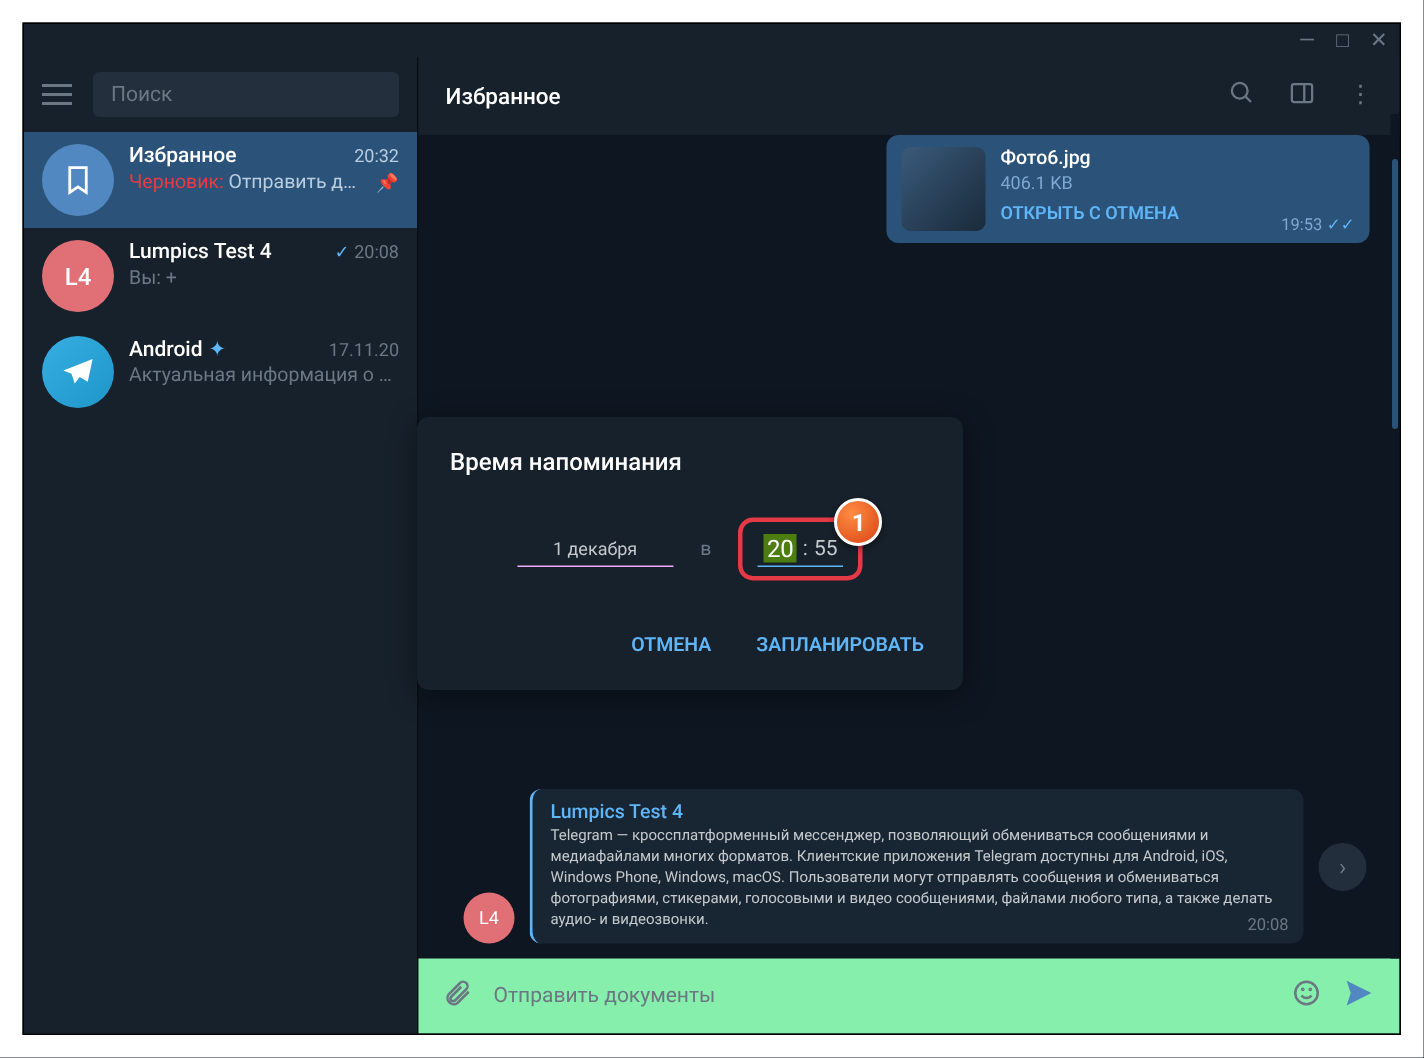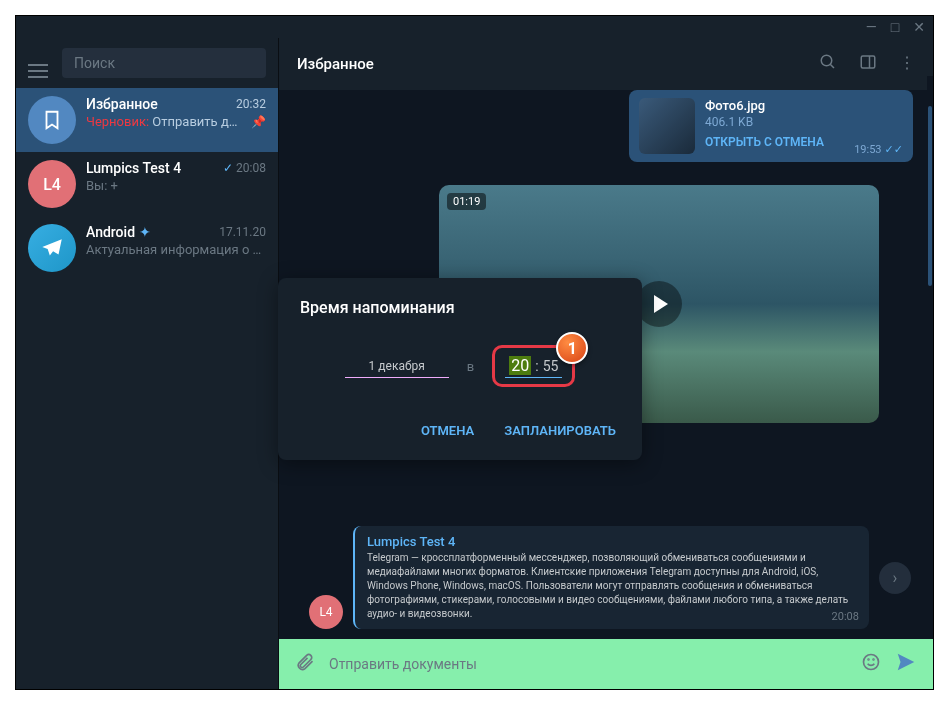--- a/index.html
+++ b/index.html
@@ -2,21 +2,21 @@
 <html><head>
 <meta charset="utf-8">
 <style>
 *{margin:0;padding:0;box-sizing:border-box;font-family:-apple-system,BlinkMacSystemFont,"Segoe UI",Roboto,sans-serif}
 body{background:#fff;display:flex;justify-content:center;align-items:flex-start;padding:15px}
 .window{width:919px;height:675px;background:#17212b;position:relative;overflow:hidden;border:1px solid #000}
 .titlebar{height:22px;background:#17212b;display:flex;justify-content:flex-end;align-items:center;padding-right:8px;gap:14px}
 .titlebar span{color:#6b7883;font-size:14px;line-height:1;cursor:pointer}
 .main{display:flex;height:calc(100% - 22px)}
 .sidebar{width:262px;background:#17212b;display:flex;flex-direction:column}
-.sidebar-top{display:flex;align-items:flex-end;padding:10px 12px;gap:14px}
+.sidebar-top{display:flex;align-items:center;padding:10px 12px;gap:14px}
 .hamburger{width:20px;display:flex;flex-direction:column;gap:4px;cursor:pointer}
 .hamburger div{height:2px;background:#6b7883}
 .search{flex:1;background:#242f3d;border-radius:4px;padding:7px 12px;color:#6b7883;font-size:14px}
 .chat-list{flex:1;overflow:hidden}
 .chat-item{display:flex;padding:8px 12px;gap:10px;cursor:pointer}
 .chat-item.active{background:#2b5278}
 .avatar{width:48px;height:48px;border-radius:50%;display:flex;align-items:center;justify-content:center;flex-shrink:0}
 .av-saved{background:#5288c1}
 .av-l4{background:#e17076;color:#fff;font-size:16px;font-weight:500}
 .av-tg{background:linear-gradient(135deg,#37aee2,#1e96c8)}
@@ -28,21 +28,21 @@
 .chat-row2{display:flex;justify-content:space-between;align-items:center;margin-top:2px}
 .chat-preview{color:#6b7883;font-size:13px;white-space:nowrap;overflow:hidden;text-overflow:ellipsis;flex:1}
 .chat-item.active .chat-preview{color:#b8cde0}
 .draft{color:#ec3942}
 .content{flex:1;display:flex;flex-direction:column;background:#0e1621;border-left:1px solid #0a0e13}
 .header{height:52px;display:flex;align-items:center;justify-content:space-between;padding:0 18px;background:#17212b}
 .header-title{color:#fff;font-size:15px;font-weight:500}
 .header-actions{display:flex;gap:22px;color:#6b7883}
 .header-actions span{cursor:pointer}
 .messages{flex:1;position:relative;padding:10px 20px;overflow:hidden}
-.file-msg{position:absolute;right:20px;top:0;background:#2b5278;border-radius:8px;padding:8px 10px;display:flex;gap:10px;width:284px}
+.file-msg{position:absolute;right:20px;top:0;background:#2b5278;border-radius:8px;padding:8px 10px;display:flex;gap:10px;width:322px}
 .file-thumb{width:56px;height:56px;border-radius:6px;background:linear-gradient(135deg,#3a5a7a,#1a2a3a);flex-shrink:0}
 .file-info{flex:1}
 .file-name{color:#fff;font-size:13px;font-weight:500}
 .file-size{color:#7da8d3;font-size:12px;margin-top:2px}
 .file-action{color:#5eb5f7;font-size:12px;font-weight:600;margin-top:6px}
 .file-time{position:absolute;right:10px;bottom:6px;color:#7da8d3;font-size:11px;display:flex;align-items:flex-start;gap:3px}
 .video-msg{position:absolute;left:160px;top:95px;width:440px;height:238px;border-radius:10px;overflow:hidden;background:linear-gradient(180deg,#4a7a8a 0%,#3a6575 30%,#2d5565 50%,#5a8a7a 70%,#3a5a4a 100%)}
 .video-dur{position:absolute;top:8px;left:8px;background:rgba(0,0,0,0.5);color:#fff;font-size:11px;padding:2px 6px;border-radius:4px}
 .play-btn{position:absolute;top:50%;left:50%;transform:translate(-50%,-50%);width:46px;height:46px;border-radius:50%;background:rgba(0,0,0,0.4);display:flex;align-items:center;justify-content:center}
 .play-btn::after{content:"";border-left:14px solid #fff;border-top:9px solid transparent;border-bottom:9px solid transparent;margin-left:4px}
@@ -167,24 +167,20 @@
           <div class="file-info">
             <div class="file-name">Фото6.jpg</div>
             <div class="file-size">406.1 KB</div>
             <div class="file-action">ОТКРЫТЬ С ОТМЕНА</div>
           </div>
           <div class="file-time">
               <span>19:53</span> 
               <span style="color:#5eb5f7">✓✓</span>
             </div>
         </div>
-        <div class="video-msg">
-          <div class="video-dur">01:19</div>
-          <div class="play-btn"></div>
-        </div>
         <div class="fwd-msg">
           <div class="fwd-avatar">L4</div>
           <div class="fwd-bubble">
             <div class="fwd-from">Lumpics Test 4</div>
             <div class="fwd-text">Telegram — кроссплатформенный мессенджер, позволяющий обмениваться сообщениями и медиафайлами многих форматов. Клиентские приложения Telegram доступны для Android, iOS, Windows Phone, Windows, macOS. Пользователи могут отправлять сообщения и обмениваться фотографиями, стикерами, голосовыми и видео сообщениями, файлами любого типа, а также делать аудио- и видеозвонки.</div>
             <div class="fwd-time">20:08</div>
             <div class="next-btn">›</div>
           </div>
         </div>
       </div>

